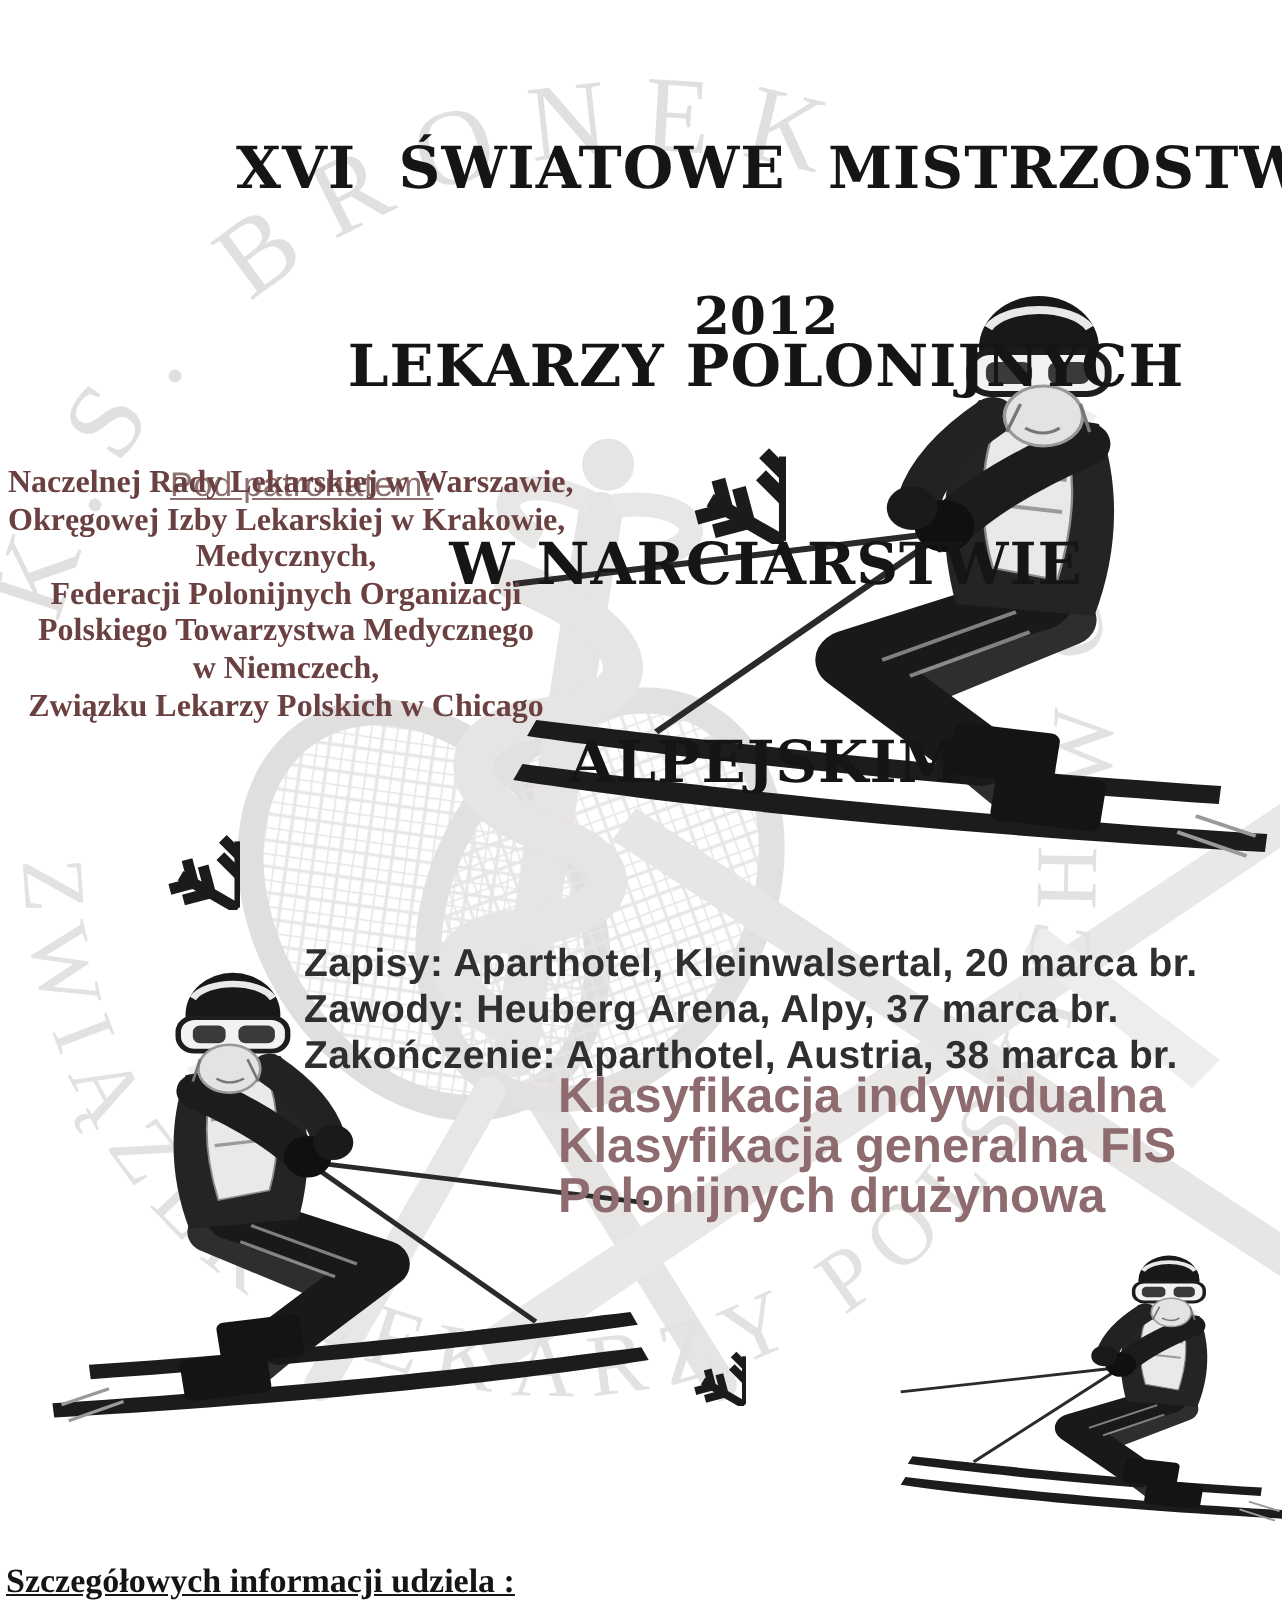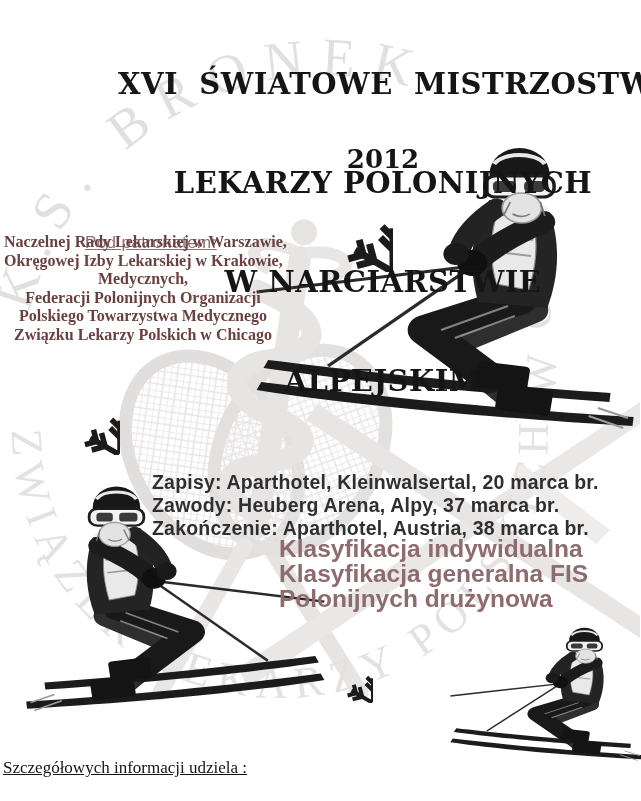--- a/index.html
+++ b/index.html
@@ -24,21 +24,21 @@
   .patron-list div{white-space:nowrap;}
   
   .schedule{left:152px;top:427px;color:#2f2f2f;font-weight:700;font-size:19.5px;line-height:23px;
             letter-spacing:.2px;white-space:nowrap;margin-top:44px;}
   
   .classif{left:279px;top:537px;color:#8d6b6f;font-weight:700;font-size:24.5px;line-height:24.8px;
            white-space:nowrap;}
   
   .contact{left:3px;top:719px;color:#151515;font-family:"Liberation Serif",serif;
            font-size:17px;line-height:19.5px;white-space:pre;}
-  .contact .hd{font-weight:400;text-decoration:underline;}
+  .contact .hd{font-weight:700;text-decoration:underline;margin-top:23px;}
 </style>
 </head>
 <body>
 
 <svg width="0" height="0" style="position:absolute" aria-hidden="true">
   <defs>
 
     <g id="flake-arm" stroke="#1b1b1b" stroke-width="9" fill="none">
       <path d="M0 -2 L0 -56"></path>
       <path d="M0 -28 L-16 -44 M0 -28 L16 -44"></path>
@@ -166,20 +166,21 @@
   </div>
   <div class="abs txt title-year">2012</div>
 
   <div class="abs txt patron-heading">Pod patronatem:</div>
   <div class="abs txt patron-list">
     <div>Naczelnej Rady Lekarskiej w Warszawie,</div>
     <div>Okręgowej Izby Lekarskiej w Krakowie,</div>
     <div>Medycznych,</div>
     <div>Federacji Polonijnych Organizacji</div>
     <div>Polskiego Towarzystwa Medycznego</div>
+    <div>w Niemczech,</div>
     <div>Związku Lekarzy Polskich w Chicago</div>
   </div>
 
   <div class="abs txt schedule">
     <div>Zapisy: Aparthotel, Kleinwalsertal, 20 marca br.</div>
     <div>Zawody: Heuberg Arena, Alpy, 37 marca br.</div>
     <div>Zakończenie: Aparthotel, Austria, 38 marca br.</div>
   </div>
 
   <div class="abs txt classif">

